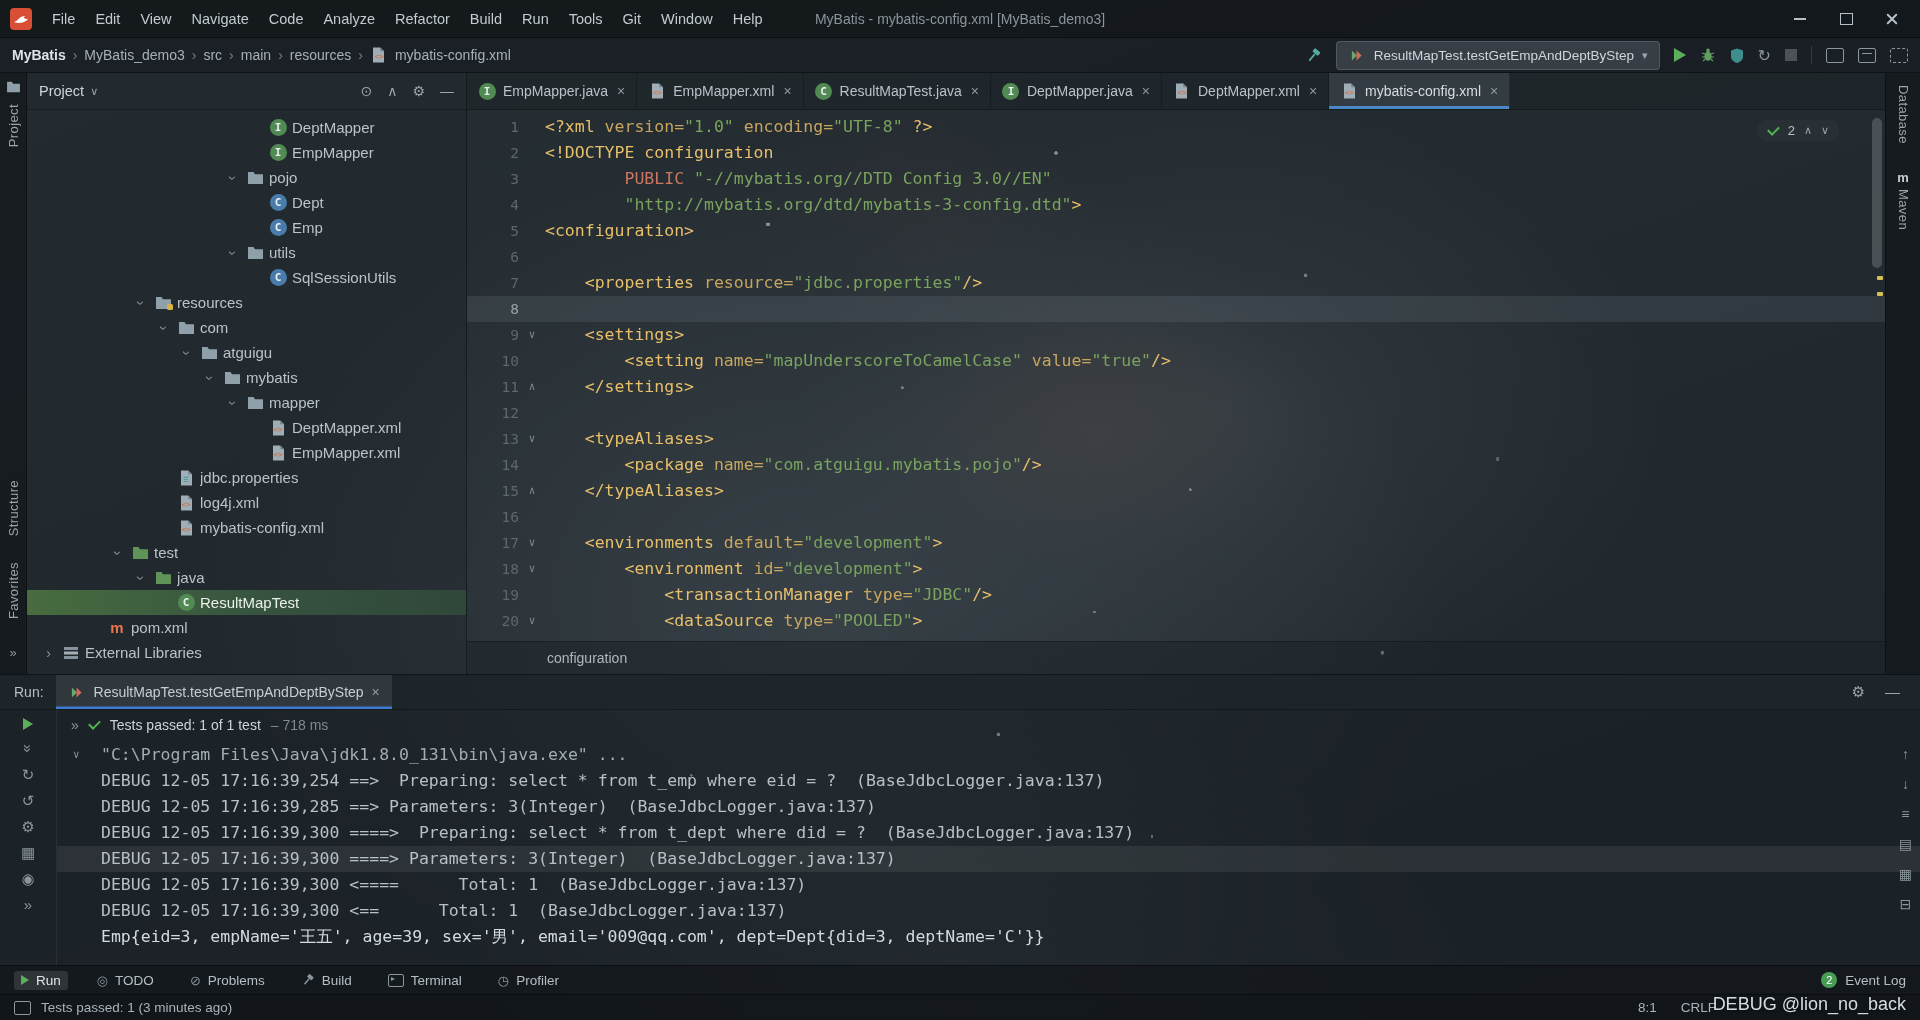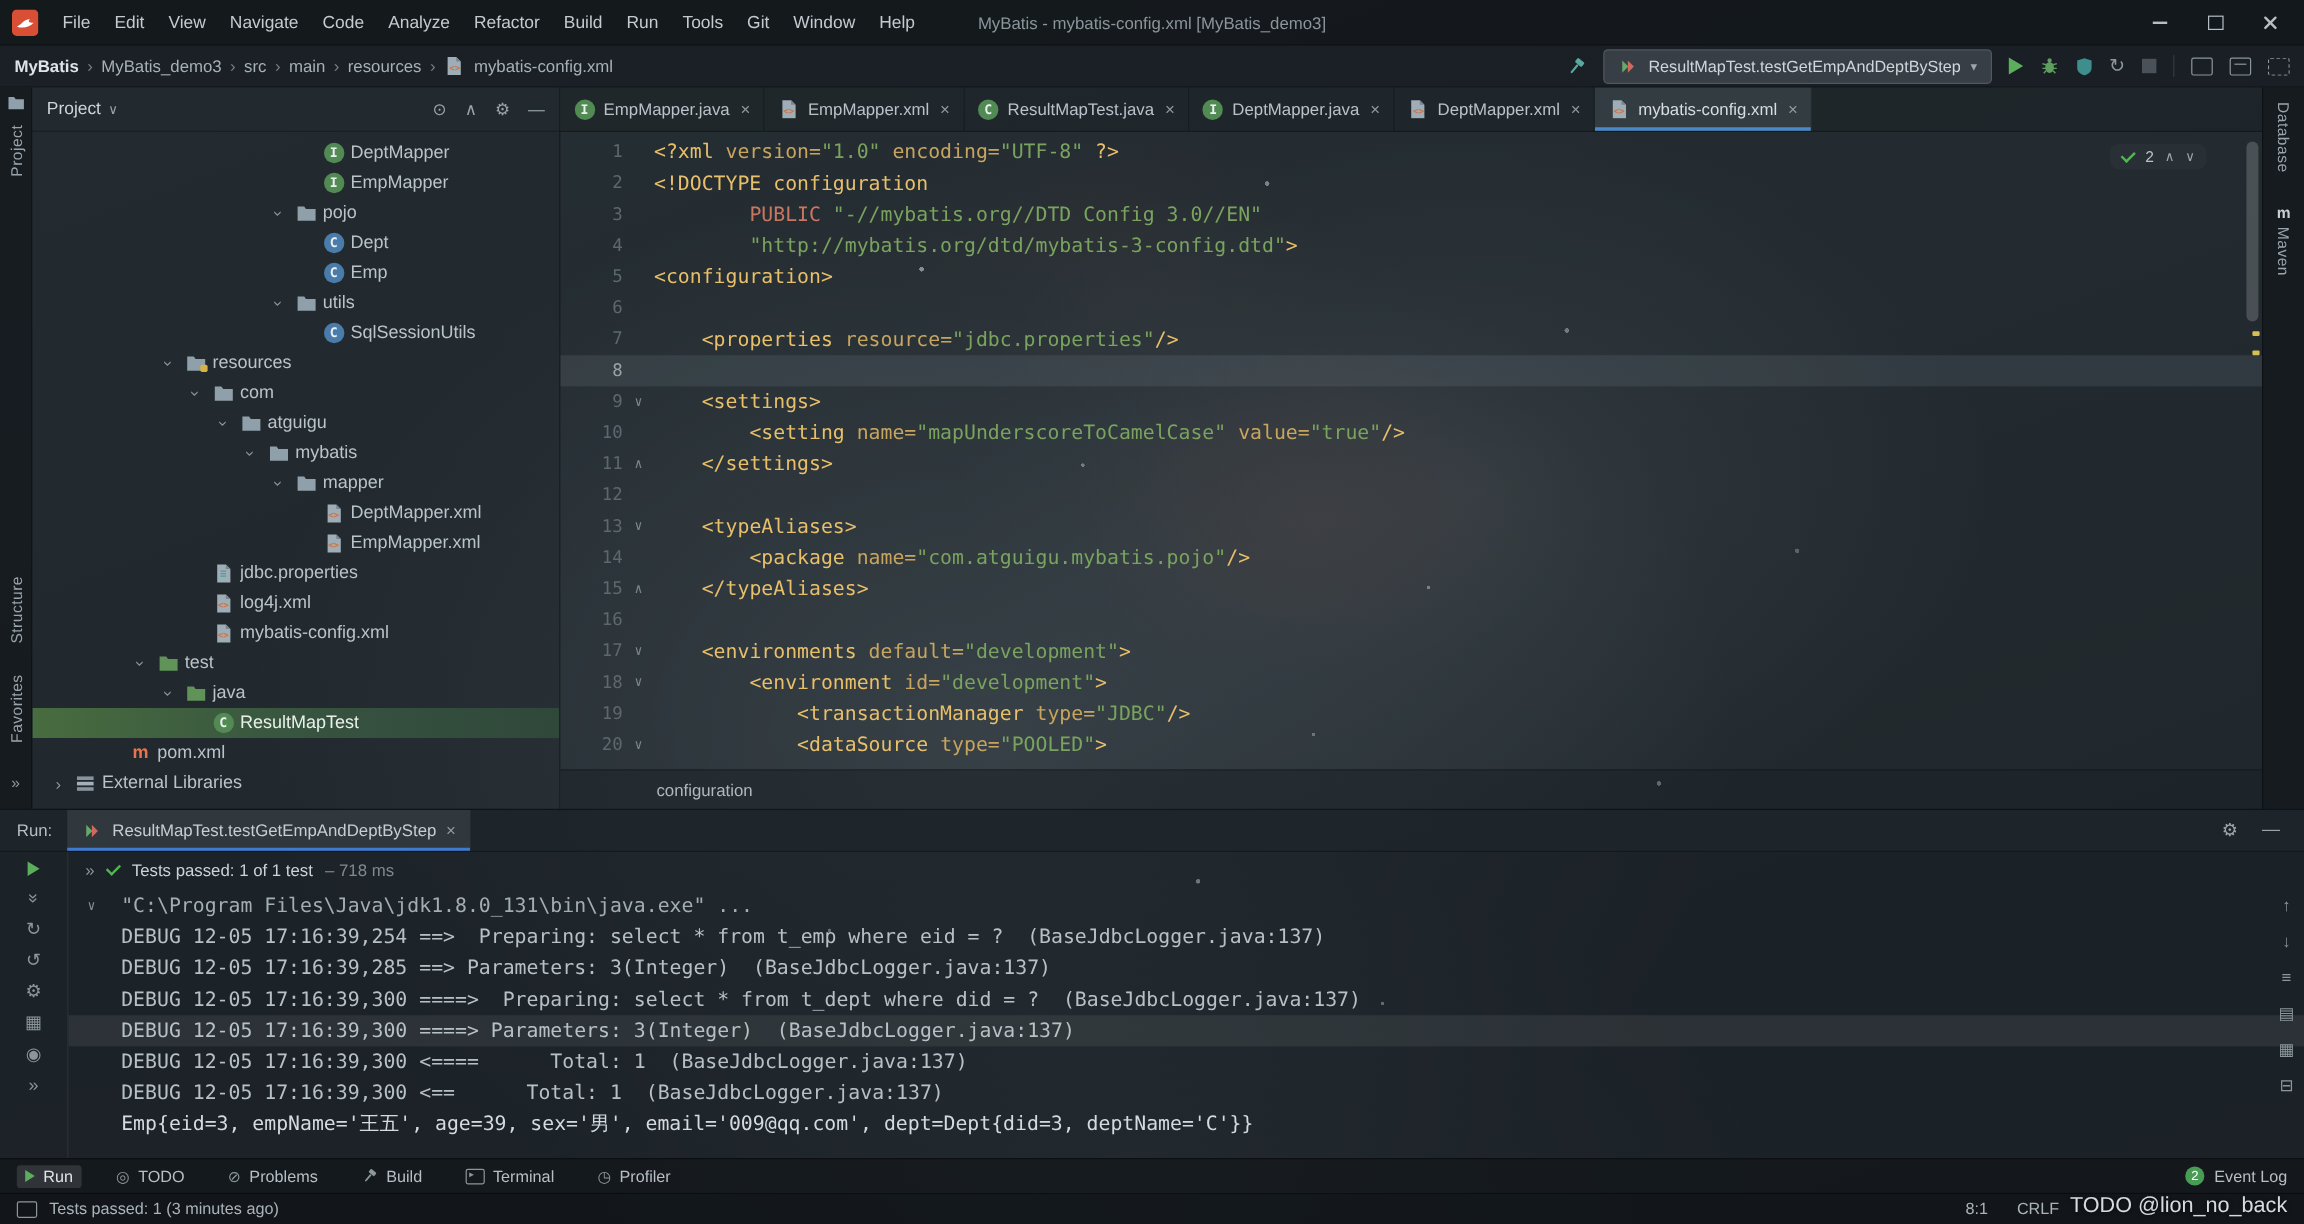--- a/index.html
+++ b/index.html
@@ -759,14 +759,14 @@
 
   <div class="statusbar">
     <span class="sb-ic"></span>
     <span>Tests passed: 1 (3 minutes ago)</span>
     <span class="sb-right">
       <span>8:1</span>
       <span>CRLF</span>
     </span>
   </div>
 
-  <div class="watermark">TODO @lion_no_back</div>
+  <div class="watermark">DEBUG @lion_no_back</div>
 </div>
 
 </body></html>

